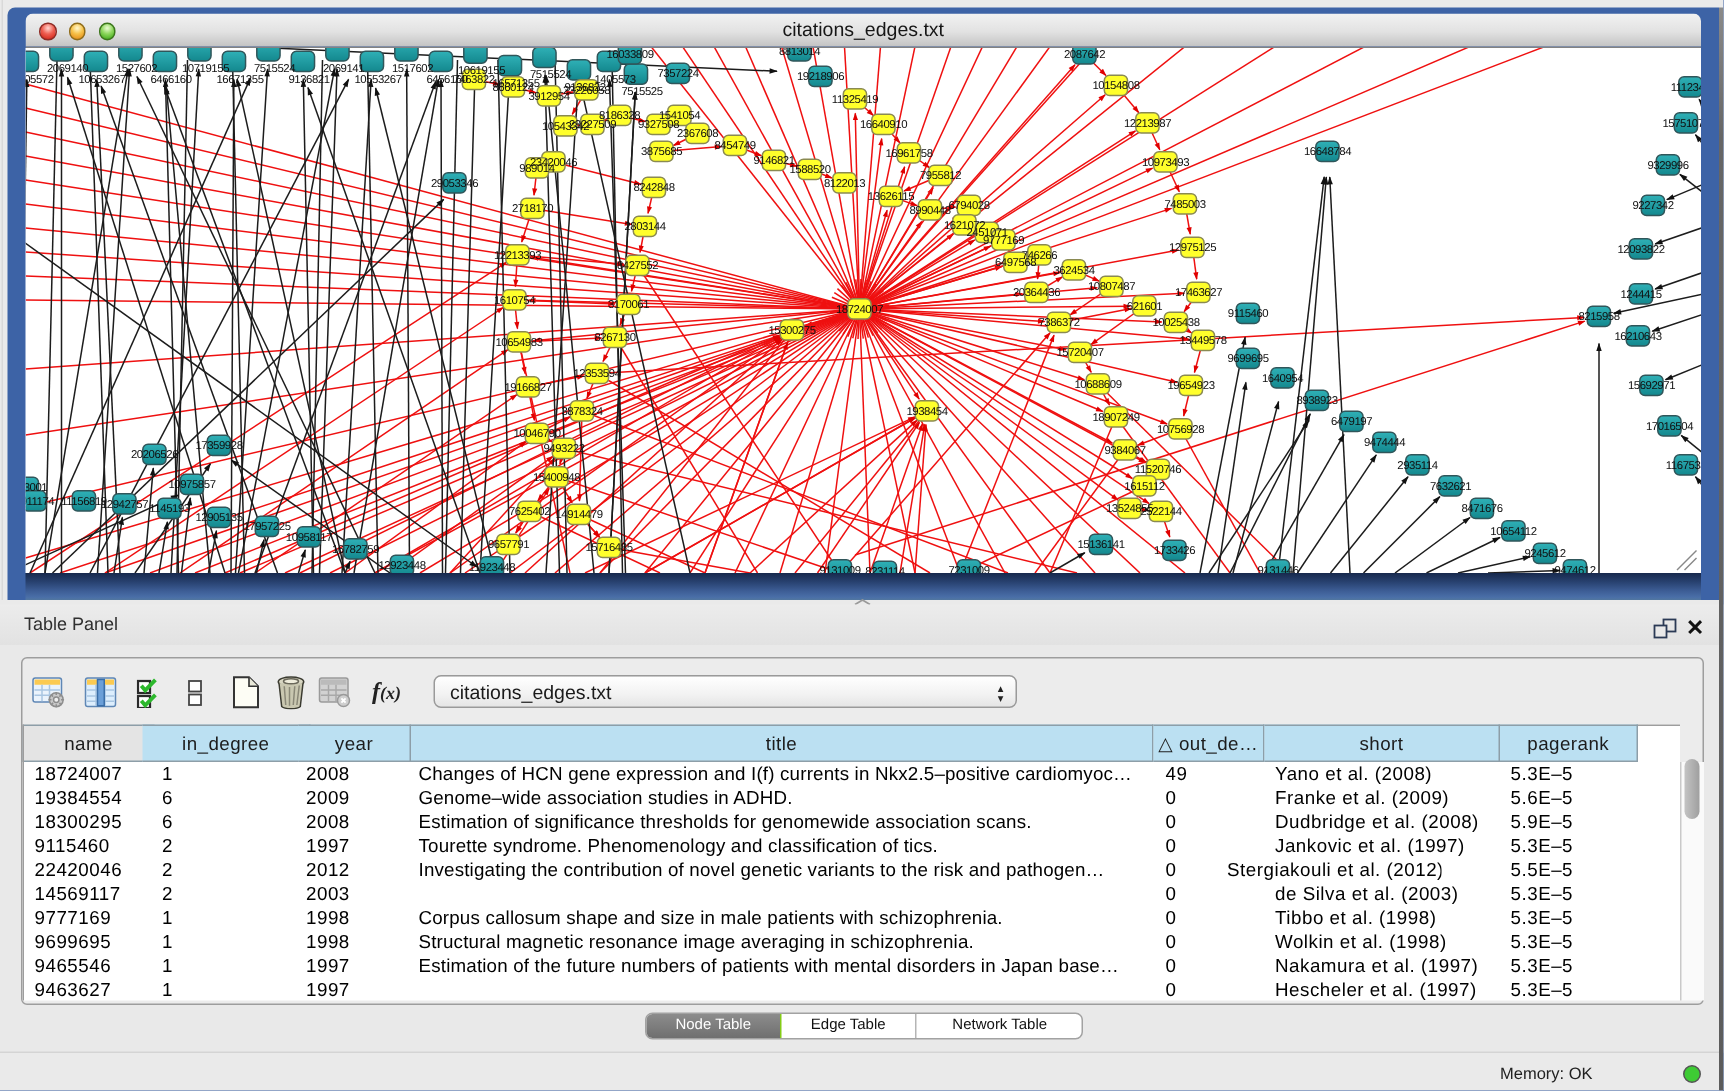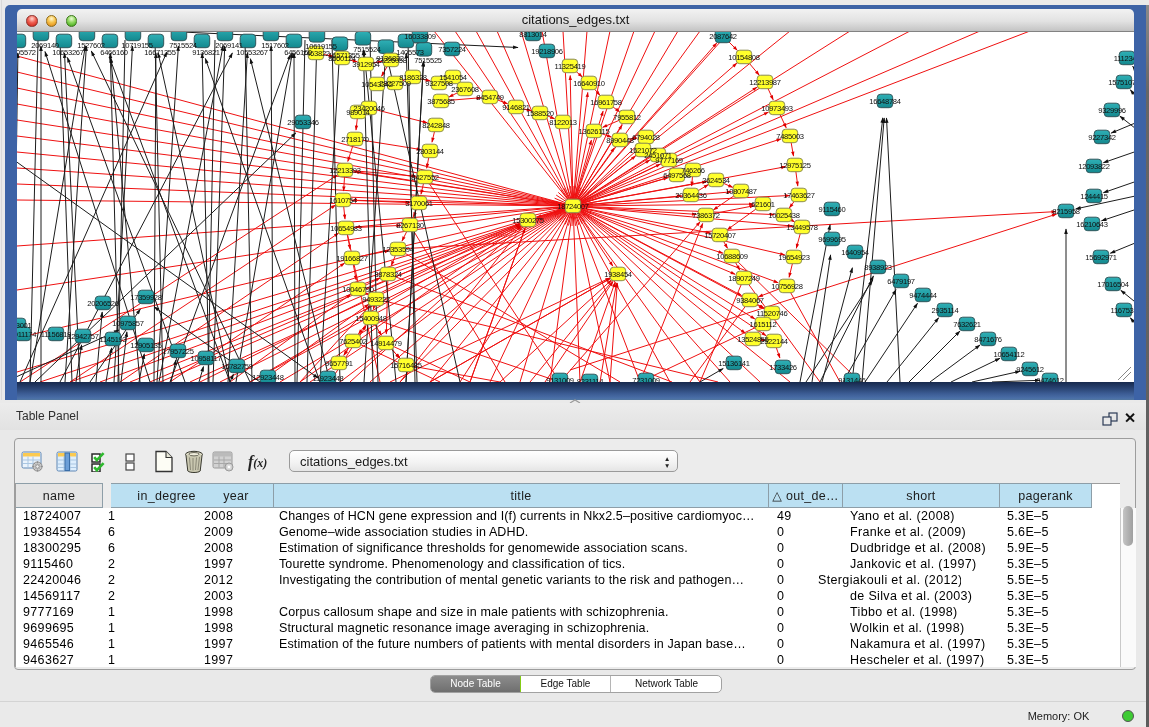--- a/index.html
+++ b/index.html
@@ -36,21 +36,21 @@
 #tbl-left { position:absolute; left:15px; top:483px; width:1px; height:184px; background:#9d9d9d; }
 #scroll { position:absolute; left:1120px; top:508px; width:16px; height:159px; background:#fafafa; border-left:1px solid #c9c9c9; }
 #thumb { position:absolute; left:1122.5px; top:506px; width:10px; height:40px; background:linear-gradient(90deg,#c4c4c4,#9f9f9f); border-radius:5px; }
 #whitebar { position:absolute; left:1092px; top:483px; width:28px; height:25px; background:#fff; border-top:1px solid #9d9d9d;}
 #tabs { position:absolute; left:430px; top:675px; width:292px; height:18px; border:1px solid #a2a2a2; border-radius:5px; background:#fff; }
 .tab { position:absolute; top:0; height:16px; font-size:10px; line-height:16px; text-align:center; color:#111; }
 #tab1 { left:0; width:89px; background:linear-gradient(#8c8c8c,#6f6f6f); color:#fff; border-radius:4px 0 0 4px; }
 #tab2 { left:89px; width:90px; border-left:1px solid #84cc16; }
 #tab3 { left:179px; width:112px; border-left:1px solid #b5b5b5; }
 #statusline { position:absolute; left:0; top:701px; width:1149px; height:1px; background:#d4d4d4; }
-#mem { position:absolute; left:1000px; top:710px; width:117px; font-size:11px; color:#222; text-align:center; }
+#mem { position:absolute; left:1000px; top:710px; width:117px; font-size:11px; color:#222; text-align:left; }
 #memdot { position:absolute; left:1121.5px; top:710px; width:12px; height:12px; border-radius:50%; background:#3ecb34; border:1px solid #555; }
 </style></head>
 <body>
 <div id="frame"></div>
 <div id="titlebar">citations_edges.txt<div class="tl" id="tl1"></div><div class="tl" id="tl2"></div><div class="tl" id="tl3"></div></div>
 <div id="canvas">
     <svg width="1117" height="350" viewBox="17 32 1117 350" style="position:absolute;left:0;top:0">
 <defs>
         <marker id="ra" viewBox="0 0 10 10" refX="9" refY="5" markerWidth="7" markerHeight="5" orient="auto-start-reverse">
           <path d="M0,1.6 L10,5 L0,8.4 z" fill="#e00000"></path>
@@ -770,21 +770,21 @@
  <rect x="2" y="2" width="17" height="3.5" fill="#bbb"></rect>
  <path d="M2 9h17 M2 12.5h17 M7 5.5v11 M12 5.5v11" stroke="#a8a8a8" fill="none"></path>
  <circle cx="17" cy="16" r="4" fill="#cfcfcf" stroke="#9a9a9a"></circle>
  <path d="M15.6 14.6l2.8 2.8 M18.4 14.6l-2.8 2.8" stroke="#fff" stroke-width="1.3"></path>
 </svg>
 <div class="fx">f<span>(x)</span></div>
 
 <div id="combo">citations_edges.txt<span class="arr">▴<br>▾</span></div>
 <div id="thead">
     <div class="th gray" style="left:0px;width:88px">name</div>
-    <div class="th" style="left:96px;width:112px">in_degree</div>
+    <div class="th" style="left:80px;width:112px">in_degree</div>
     <div class="th" style="left:184px;width:75px">year</div>
     <div class="th" style="left:259px;width:495px">title</div>
     <div class="th" style="left:754px;width:74px">△ out_de…</div>
     <div class="th" style="left:828px;width:157px">short</div>
     <div class="th" style="left:985px;width:92px">pagerank</div>
   </div>
 <div id="whitebar"></div>
 <div id="tbody">
 <div class="tr" style="top:0px">
       <div class="td" style="left:0px;width:80px;padding-left:8px">18724007</div>
@@ -819,21 +819,21 @@
       <div class="td" style="left:184px;width:70px;padding-left:5px">1997</div>
       <div class="td" style="left:259px;width:490px;padding-left:5px;letter-spacing:0.12px">Tourette syndrome. Phenomenology and classification of tics.</div>
       <div class="td" style="left:754px;width:66px;padding-left:8px">0</div>
       <div class="td" style="left:828px;width:150px;padding-left:7px">Jankovic et al. (1997)</div>
       <div class="td" style="left:985px;width:85px;padding-left:7px">5.3E–5</div>
     </div>
 <div class="tr" style="top:64px">
       <div class="td" style="left:0px;width:80px;padding-left:8px">22420046</div>
       <div class="td" style="left:88px;width:91px;padding-left:5px">2</div>
       <div class="td" style="left:184px;width:70px;padding-left:5px">2012</div>
-      <div class="td" style="left:259px;width:490px;padding-left:5px;letter-spacing:0.12px">Investigating the contribution of mental genetic variants to the risk and pathogen…</div>
+      <div class="td" style="left:259px;width:490px;padding-left:5px;letter-spacing:0.12px">Investigating the contribution of novel genetic variants to the risk and pathogen…</div>
       <div class="td" style="left:754px;width:66px;padding-left:8px">0</div>
       <div class="td" style="left:796px;width:150px;padding-left:7px">Stergiakouli et al. (2012)</div>
       <div class="td" style="left:985px;width:85px;padding-left:7px">5.5E–5</div>
     </div>
 <div class="tr" style="top:80px">
       <div class="td" style="left:0px;width:80px;padding-left:8px">14569117</div>
       <div class="td" style="left:88px;width:91px;padding-left:5px">2</div>
       <div class="td" style="left:184px;width:70px;padding-left:5px">2003</div>
       <div class="td" style="left:754px;width:66px;padding-left:8px">0</div>
       <div class="td" style="left:828px;width:150px;padding-left:7px">de Silva et al. (2003)</div>

